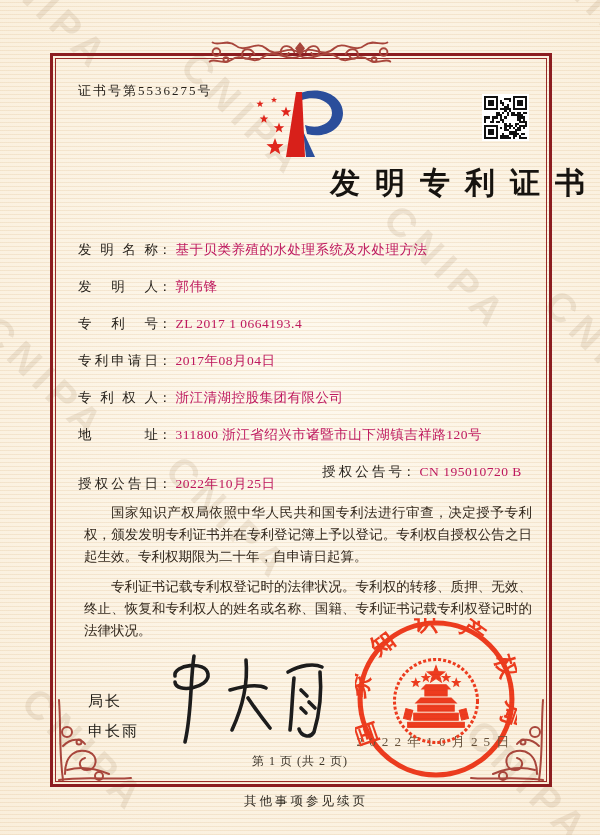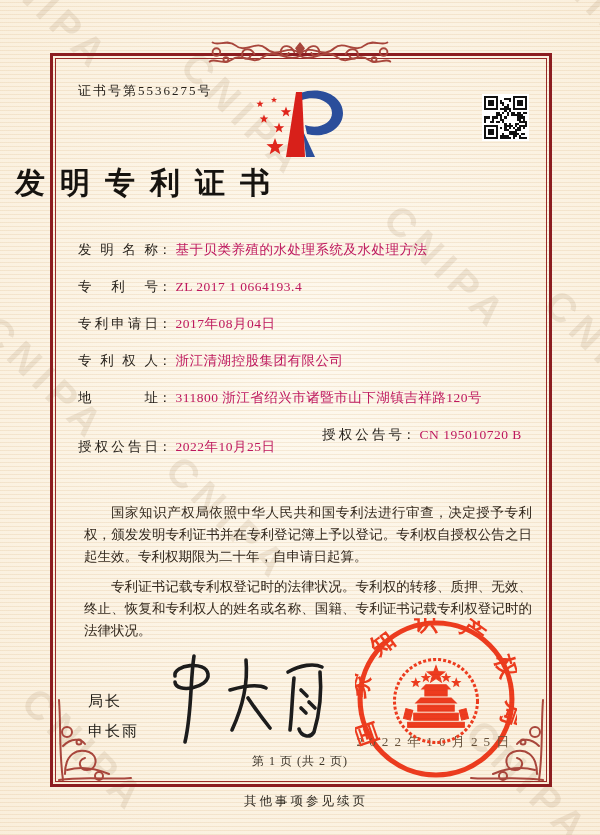--- a/index.html
+++ b/index.html
@@ -31,21 +31,21 @@
   }
   .wm1{left:-30px;top:-14px}.wm2{left:165px;top:92px}.wm3{left:368px;top:245px}
   .wm4{left:-34px;top:356px}.wm5{left:528px;top:330px}.wm6{left:150px;top:496px}
   .wm7{left:6px;top:728px}.wm8{left:450px;top:760px}.wm9{left:520px;top:-18px}
 
   .cert-no{position:absolute;left:78px;top:82px;font-size:13px;letter-spacing:2px;color:#241f19;}
   .qr{position:absolute;left:482px;top:94px;width:47px;height:47px;background:#fff;padding:2px;box-sizing:border-box;}
   .qr svg{width:100%;height:100%;display:block}
   .logo{position:absolute;left:253px;top:87px;width:100px;height:73px;}
   .title{
-    position:absolute;left:0;right:0;top:163px;text-align:left;
+    position:absolute;left:0;right:0;top:163px;text-align:right;
     font-size:30px;font-weight:600;letter-spacing:15px;padding-left:15px;color:#16130f;
   }
   .fields{position:absolute;left:78px;right:58px;top:240px;font-size:13.5px;}
   .frow{margin-bottom:17px;line-height:20px;white-space:nowrap;}
   .flabel{
     display:inline-block;width:80px;vertical-align:top;
     text-align:justify;text-align-last:justify;color:#241f19;
   }
   .fcolon{margin-right:4px;}
   .fvalue{letter-spacing:0.5px;color:#be185d;}
@@ -368,20 +368,23 @@
     </svg>
 </div>
 
 <div class="title">发明专利证书</div>
 
 <div class="fields">
   <div class="frow">
     <span class="flabel">发明名称</span><span class="fcolon">：</span><span class="fvalue">基于贝类养殖的水处理系统及水处理方法</span>
   </div>
   <div class="frow">
+    <span class="flabel">发明人</span><span class="fcolon">：</span><span class="fvalue">郭伟锋</span>
+  </div>
+  <div class="frow">
     <span class="flabel">专利号</span><span class="fcolon">：</span><span class="fvalue">ZL 2017 1 0664193.4</span>
   </div>
   <div class="frow">
     <span class="flabel">专利申请日</span><span class="fcolon">：</span><span class="fvalue">2017年08月04日</span>
   </div>
   <div class="frow">
     <span class="flabel">专利权人</span><span class="fcolon">：</span><span class="fvalue">浙江清湖控股集团有限公司</span>
   </div>
   <div class="frow">
     <span class="flabel">地址</span><span class="fcolon">：</span><span class="fvalue">311800 浙江省绍兴市诸暨市山下湖镇吉祥路120号</span>

